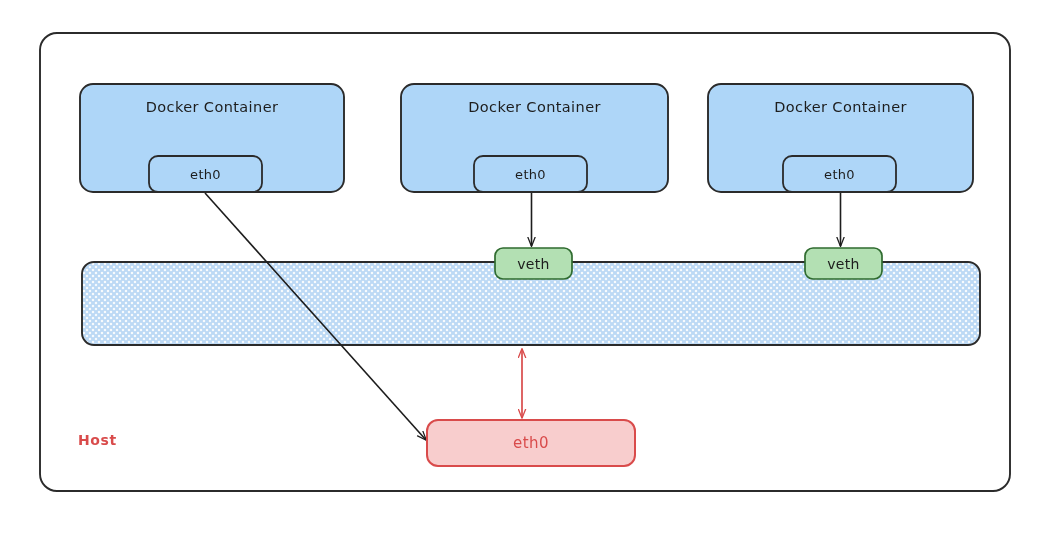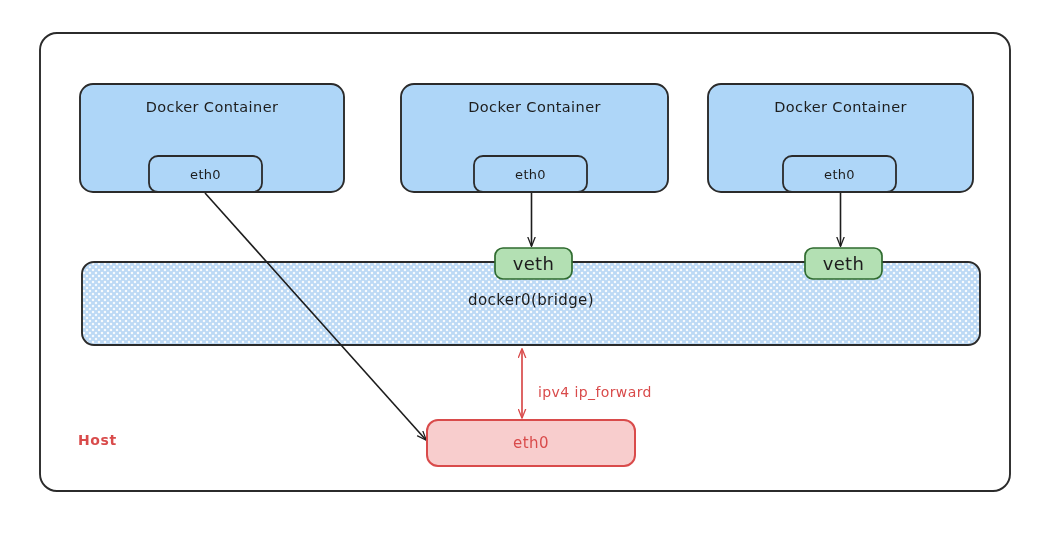--- a/index.html
+++ b/index.html
@@ -32,21 +32,21 @@
     align-items: center;
     justify-content: center;
     pointer-events: none;
     white-space: nowrap;
     font-family: "DejaVu Sans", sans-serif;
   }
   .txt-dark { color: #1d1d1d; }
   .txt-red  { color: #d94b4b; }
   .t-container-title { font-size: 14.5px; letter-spacing: 0.4px; }
   .t-eth0        { font-size: 13px; letter-spacing: 0.3px; }
-  .t-veth        { font-size: 18px; letter-spacing: 0.3px; }
+  .t-veth        { font-size: 14px; letter-spacing: 0.3px; }
   .t-bridge      { font-size: 15px; letter-spacing: 0.4px; }
   .t-hosteth     { font-size: 15px; letter-spacing: 0.4px; }
   .t-forward     { font-size: 14px; letter-spacing: 0.4px; }
   .t-host        { font-size: 14px; letter-spacing: 0.6px; font-weight: 700; }
 </style>
 </head>
 <body>
 
 <div id="canvas">
 
@@ -101,21 +101,19 @@
 
   <div class="lbl t-container-title txt-dark" style="left:401px; top:94px; width:267px; height:26px;">Docker Container</div>
   <div class="lbl t-eth0 txt-dark" style="left:474px; top:156px; width:113px; height:36px;">eth0</div>
 
   <div class="lbl t-container-title txt-dark" style="left:708px; top:94px; width:265px; height:26px;">Docker Container</div>
   <div class="lbl t-eth0 txt-dark" style="left:783px; top:156px; width:113px; height:36px;">eth0</div>
 
   <div class="lbl t-veth txt-dark" style="left:495px; top:248px; width:77px; height:31px;">veth</div>
   <div class="lbl t-veth txt-dark" style="left:805px; top:248px; width:77px; height:31px;">veth</div>
 
-  <div class="lbl t-bridge txt-dark" style="left:82px; top:288px; width:898px; height:24px;">docker0(bridge)</div>
 
-  <div class="lbl t-forward txt-red" style="left:538px; top:381px; width:160px; height:22px; justify-content:flex-start;">ipv4 ip_forward</div>
 
   <div class="lbl t-hosteth txt-red" style="left:427px; top:420px; width:208px; height:46px;">eth0</div>
 
   <div class="lbl t-host txt-red" style="left:78px; top:430px; width:80px; height:20px; justify-content:flex-start;">Host</div>
 
 </div>
 
 </body></html>

